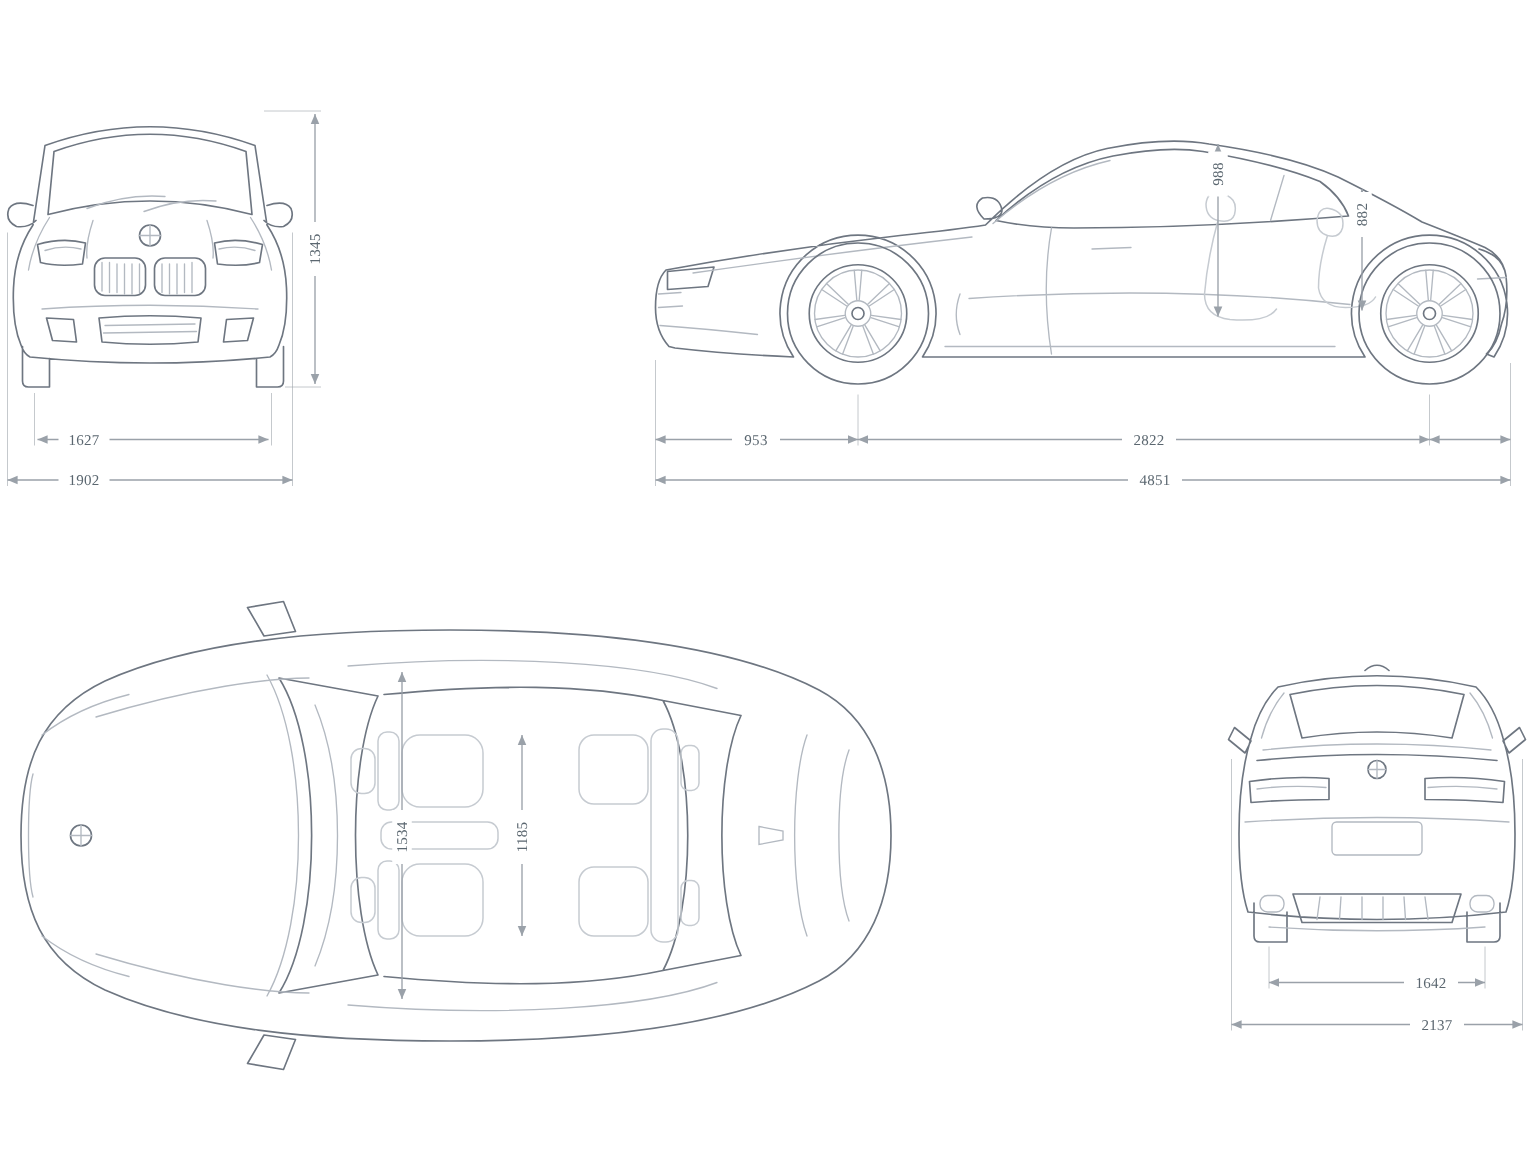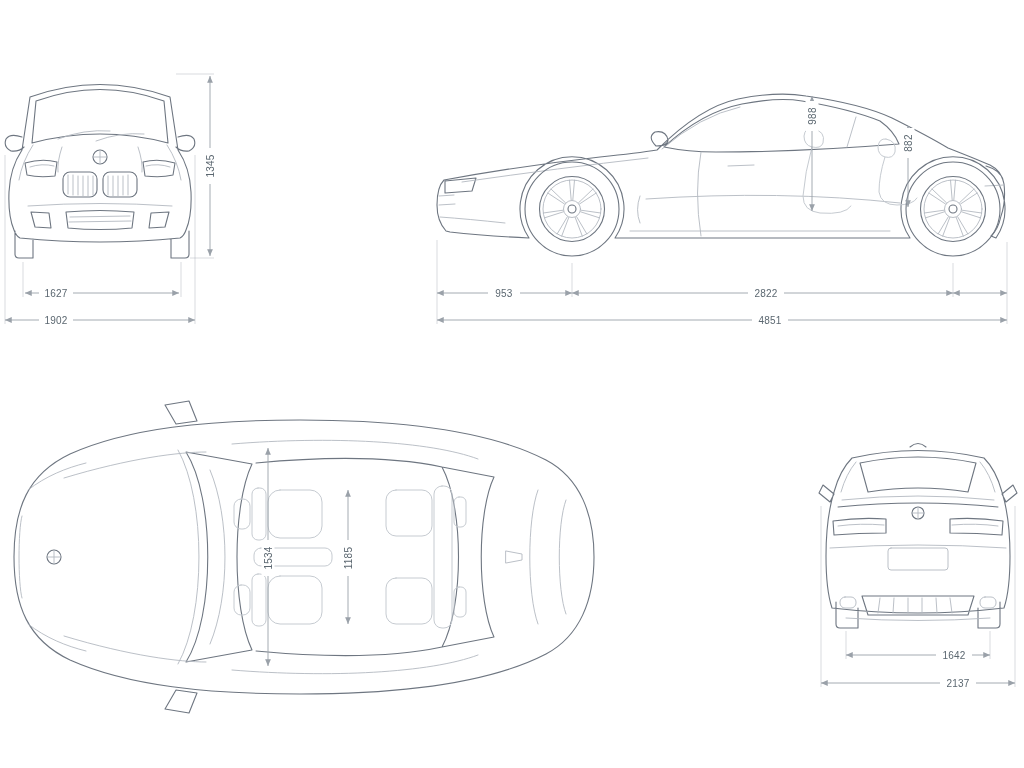--- a/index.html
+++ b/index.html
@@ -1,17 +1,17 @@
 <!DOCTYPE html>
 <html style="--background: #ffffff; --body-line: #6e7681; --detail-line: #b3b9c1; --seat-line: #c6cbd1; --dimension-line: #9aa1a9; --dimension-text: #5b6770;"><head>
 <meta charset="utf-8">
 <style>
   html,body{margin:0;padding:0;background:var(--background,#ffffff);}
   .canvas{position:relative;width:1024px;height:768px;background:var(--background,#ffffff);overflow:hidden;
-          font-family:Liberation Sans, sans-serif;}
+          font-family:Liberation Serif, serif;}
   svg{display:block;}
   .body{fill:none;stroke:var(--body-line,#6e7681);stroke-width:1.1;stroke-linecap:round;stroke-linejoin:round;}
   .thin{fill:none;stroke:var(--detail-line,#b3b9c1);stroke-width:0.9;stroke-linecap:round;}
   .seat{fill:none;stroke:var(--seat-line,#c6cbd1);stroke-width:1;stroke-linecap:round;}
   .dim{fill:none;stroke:var(--dimension-line,#9aa1a9);stroke-width:0.9;}
   .ext{fill:none;stroke:var(--dimension-line,#9aa1a9);stroke-width:0.55;opacity:.7;}
   .lblbg{fill:var(--background,#ffffff);}
   .dimtext{font-size:10px;fill:var(--dimension-text,#5b6770);letter-spacing:.2px;}
   .arrow{fill:var(--dimension-line,#9aa1a9);}
 </style>

